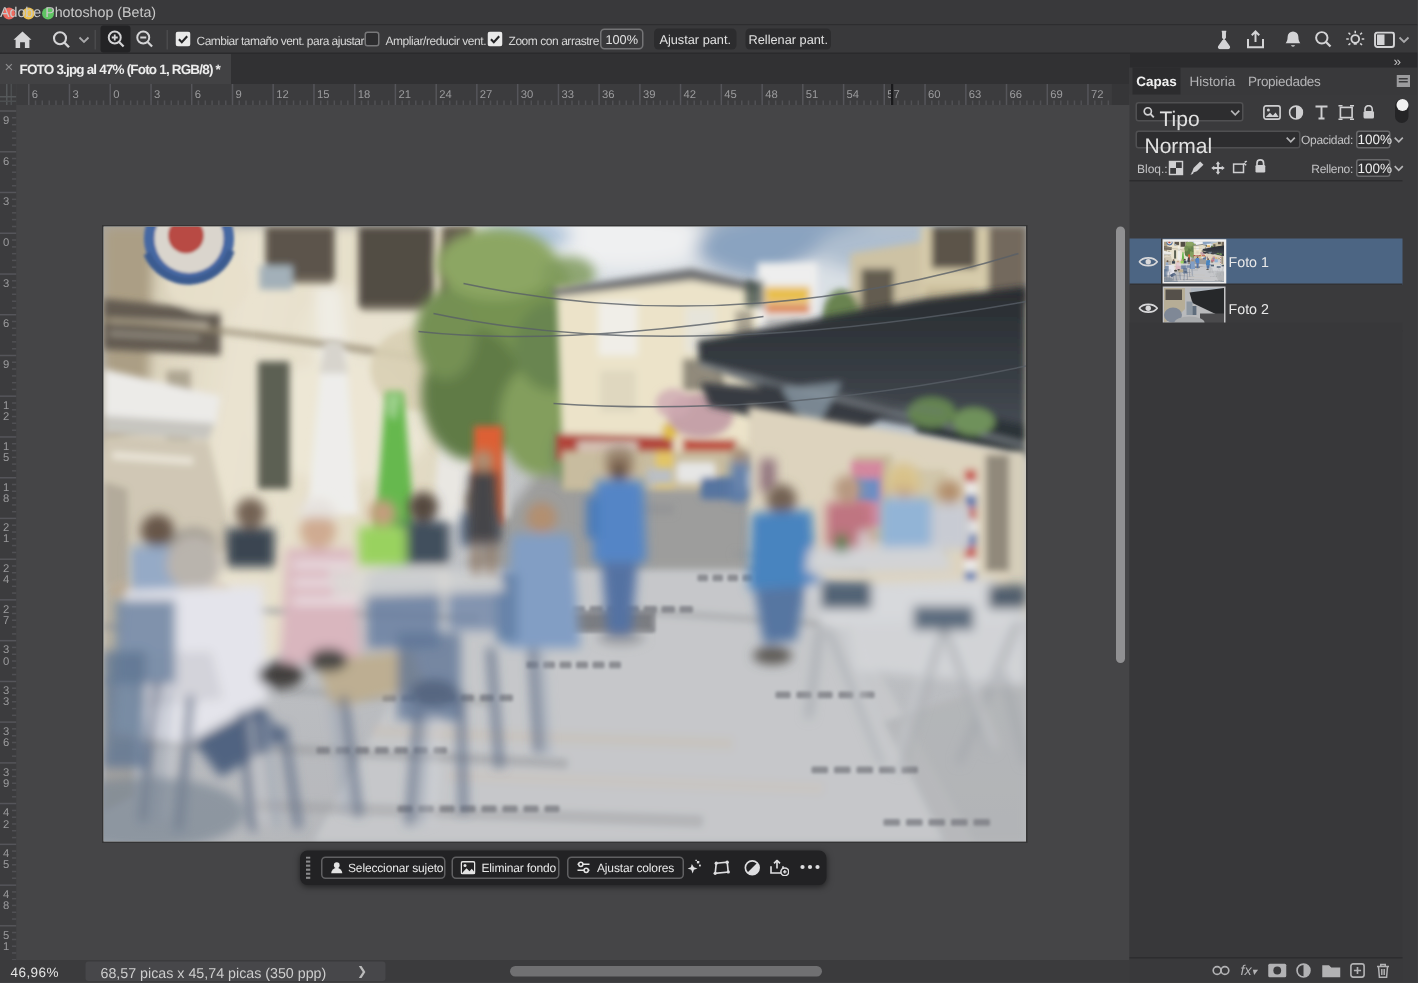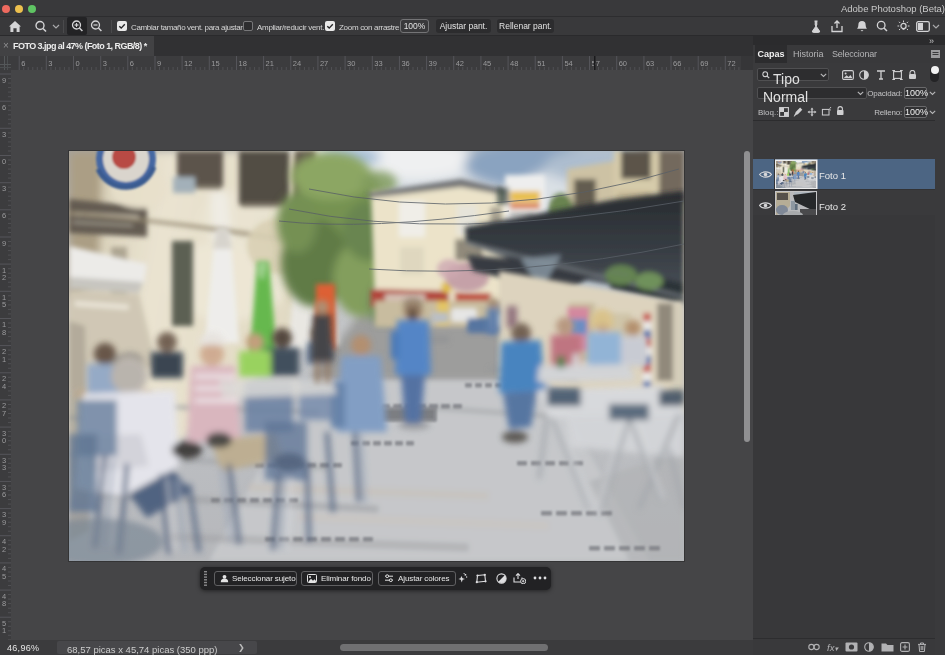--- a/index.html
+++ b/index.html
@@ -1,21 +1,21 @@
 <!DOCTYPE html>
 <html><head>
 <meta charset="utf-8">
 <style>
   html,body{margin:0;padding:0;}
   body{width:945px;height:655px;overflow:hidden;background:#454547;font-family:"Liberation Sans",sans-serif;-webkit-font-smoothing:antialiased;}
   .abs{position:absolute;}
   #win{position:relative;width:945px;height:655px;}
   #titlebar{left:0;top:0;width:945px;height:17px;background:#39393b;border-bottom:1px solid #2d2d2f;box-sizing:border-box;}
   .tl{position:absolute;top:4.5px;width:8px;height:8px;border-radius:50%;}
-  #titlebar .t{position:absolute;top:2.5px;left:0;width:945px;text-align:right;font-size:9.5px;color:#c9c9c9;}
+  #titlebar .t{position:absolute;top:2.5px;left:0;width:945px;text-align:left;font-size:9.5px;color:#c9c9c9;}
   #opts{left:0;top:17px;width:945px;height:19px;background:#39393b;border-bottom:1px solid #2a2a2c;box-sizing:border-box;}
   #opts .lbl{position:absolute;top:5.5px;font-size:9px;color:#d6d6d6;white-space:nowrap;}
   .cb{position:absolute;top:4px;}
   .cb.off{background:#2d2d2f;border:1px solid #777779;width:8px;height:8px;border-radius:2px;}
   .btn{position:absolute;box-sizing:border-box;font-size:8.5px;color:#e2e2e2;text-align:center;border-radius:3px;white-space:nowrap;}
   .btn.fill{background:#2c2c2e;}
   .btn.line{border:1px solid #747476;}
   .vsep{position:absolute;top:3px;width:1px;height:13px;background:#4a4a4c;}
   #tabbar{left:0;top:36px;width:753px;height:20px;background:#313133;}
   #doctab{position:absolute;left:0;top:0;width:154px;height:20px;background:#424244;}
@@ -962,21 +962,21 @@
       </div>
   </div>
   <div id="rstrip" class="abs"></div>
 
   <div class="abs" style="left:941px;top:75px;width:2.5px;height:225px;background:#77787a;border-radius:1px;"></div>
   <div id="panel" class="abs">
       <div id="ptabs">
         <div class="band"></div>
         <div class="tab" style="left:2px;width:32px;background:#2c2c2e;color:#f0f0f0;font-weight:bold;text-align:center;line-height:18px;font-size:9px">Capas</div>
         <div class="tab" style="left:40px;color:#b4b4b6;line-height:18px;font-size:9px">Historia</div>
-        <div class="tab" style="left:79px;color:#b4b4b6;line-height:18px;font-size:9px;letter-spacing:-0.2px">Seleccionar</div>
+        <div class="tab" style="left:79px;color:#b4b4b6;line-height:18px;font-size:9px;letter-spacing:-0.2px">Propiedades</div>
         <svg class="ico" style="left:178px;top:14px" width="9" height="8" viewBox="0 0 9 8">
           <rect x="0" y="0" width="9" height="8" fill="#9c9c9e"></rect>
           <g stroke="#3a3a3c" stroke-width="1">
             <line x1="1.5" y1="2.5" x2="7.5" y2="2.5"></line>
             <line x1="1.5" y1="4.5" x2="7.5" y2="4.5"></line>
           </g>
         </svg>
       </div>
       <div class="inbox" style="left:4px;top:32px;width:72px;height:13px"></div>
       <svg class="ico" style="left:9px;top:35px" width="8" height="8" viewBox="0 0 8 8">

